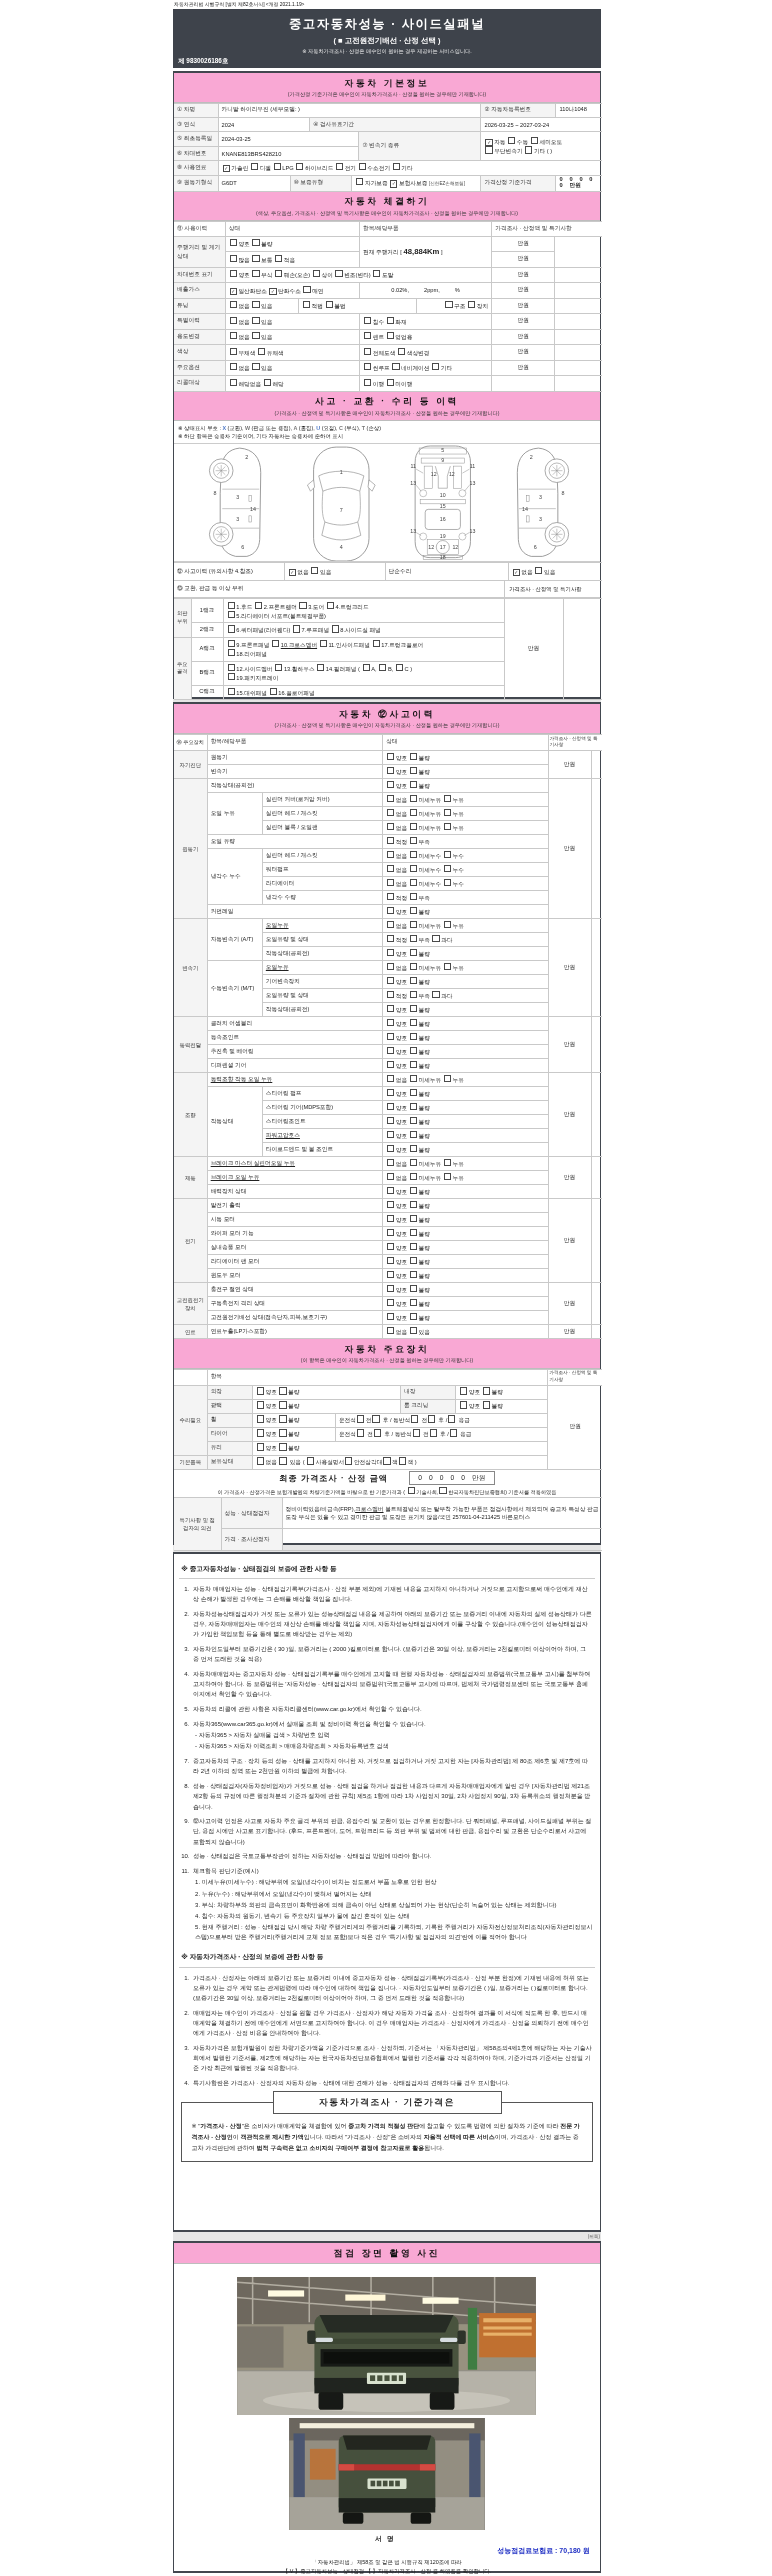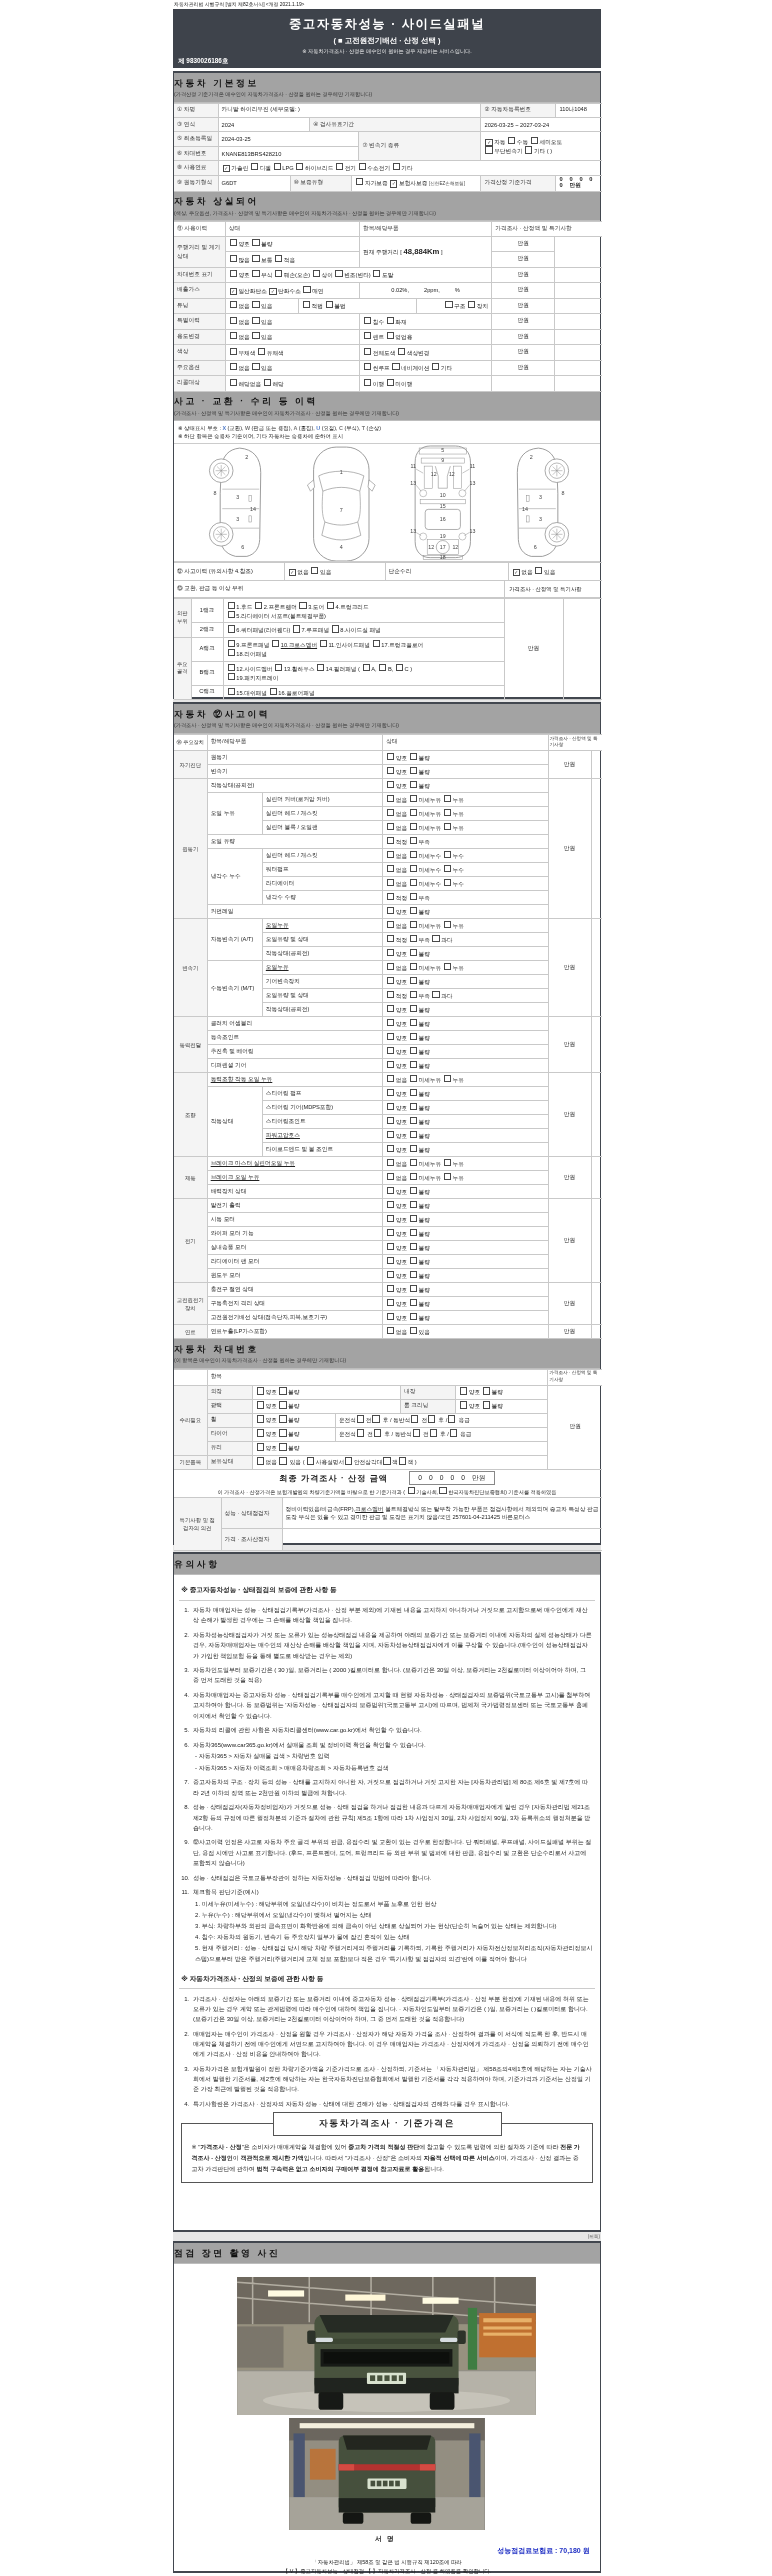--- a/index.html
+++ b/index.html
@@ -10,21 +10,21 @@
   .m-title{text-align:center;font-size:12.4px;font-weight:bold;letter-spacing:1.5px;padding-top:6.7px;}
   .m-sub{text-align:center;font-size:7.5px;font-weight:bold;margin-top:3.1px;}
   .m-note{text-align:center;font-size:5.2px;margin-top:2.1px;color:#eee;}
   .m-docno{position:absolute;left:5.2px;bottom:2.6px;font-size:6.4px;font-weight:bold;}
   .gapstrip{position:absolute;left:0;width:428px;background:#e6e6e6;}
   .bigbox{position:absolute;left:0;width:428px;background:#fff;border:1px solid #42474f;border-top-width:2.6px;border-bottom-width:2.6px;box-sizing:border-box;}
   #box1{top:71px;height:628px;}
   #box2{top:702px;height:843px;}
   #box3{top:1552px;height:680px;}
   #box4{top:2241px;height:332px;}
-  .band{background:#a3a3a3;border-bottom:0.5px solid #bdbdbd;text-align:left;padding:4.6px 0 3.6px;}
+  .band{background:#f9a8d4;border-bottom:0.5px solid #bdbdbd;text-align:center;padding:4.6px 0 3.6px;}
   .band-title{font-size:8.8px;font-weight:bold;letter-spacing:2.6px;color:#111;}
   .band-sub{font-size:5.2px;color:#333;margin-top:1.5px;letter-spacing:0px;}
   table{border-collapse:collapse;width:428px;table-layout:fixed;}
   td{border:0.5px solid #c9c9c9;font-size:5.7px;padding:0.5px 3.1px;vertical-align:middle;overflow:hidden;color:#222;}
   td.lbl{background:#f4f4f4;color:#333;}
   td.hd{font-size:5.7px;color:#333;background:#fff;}
   td.ctr{text-align:center;}
   td.wrap{white-space:normal;line-height:1.5;}
   tr td:first-child{border-left:none;} tr td:last-child{border-right:none;}
   .cb{display:inline-block;width:5.2px;height:5.2px;border:0.8px solid #4a4a4a;background:#fff;margin:0 1.5px 0 1px;vertical-align:-0.5px;font-size:4.6px;line-height:5.2px;text-align:center;color:#111;font-weight:bold;}
@@ -127,21 +127,21 @@
                 <td colspan="2" class="lbl">⑩ 보증유형</td>
                 <td colspan="2"><span class="cb"></span>자가보증  <span class="cb">✓</span>보험사보증 <span class="sm">[신한EZ손해보험]</span></td>
                 <td class="lbl">가격산정 기준가격</td>
                 <td class="spread2">0 0 0 0 0 만원</td>
               </tr>
 </tbody>
           </table>
         </div>
 
       <div class="band">
-        <div class="band-title">자동차 상실되어</div>
+        <div class="band-title">자동차 체결하기</div>
         <div class="band-sub">(색상, 주요옵션, 가격조사 · 산정액 및 특기사항은 매수인이 자동차가격조사 · 산정을 원하는 경우에만 기재합니다)</div>
       </div>
       <div id="overall-table">
           <table>
             <colgroup>
               <col style="width:51px">
               <col style="width:73px">
               <col style="width:61px">
               <col style="width:57px">
               <col style="width:75px">
@@ -607,21 +607,21 @@
                 <td colspan="2">연료누출(LP가스포함)</td>
                 <td><span class="cb"></span>없음  <span class="cb"></span>있음</td>
                 <td class="ctr" rowspan="1">만원</td>
                 <td rowspan="1"></td>
               </tr>
             </tbody>
           </table>
         </div>
 
       <div class="band">
-        <div class="band-title">자동차 차대번호</div>
+        <div class="band-title">자동차 주요장치</div>
         <div class="band-sub">(이 항목은 매수인이 자동차가격조사 · 산정을 원하는 경우에만 기재합니다)</div>
       </div>
       <div id="etc-table">
           <table>
             <colgroup>
               <col style="width:33px">
               <col style="width:45px">
               <col style="width:83px">
               <col style="width:65px">
               <col style="width:55px">
@@ -692,23 +692,20 @@
 <tr style="height:21.6px">
                 <td class="lbl wrap">가격 · 조사산정자</td>
                 <td></td>
               </tr>
 </tbody>
           </table>
         </div>
     </section>
 
     <section class="bigbox" id="box3">
-      <div class="band">
-        <div class="band-title">유의사항</div>
-      </div>
       <div class="n-head">※ 중고자동차성능 · 상태점검의 보증에 관한 사항 등</div>
       <div class="n-list" id="notice-list-1">
           <div class="n-item">
             <span class="n-num">1.</span>
             <span class="n-txt">자동차 매매업자는 성능 · 상태점검기록부(가격조사 · 산정 부분 제외)에 기재된 내용을 고지하지 아니하거나 거짓으로 고지함으로써 매수인에게 재산상 손해가 발생한 경우에는 그 손해를 배상할 책임을 집니다.</span>
           </div>
           <div class="n-item">
             <span class="n-num">2.</span>
             <span class="n-txt">자동차성능상태점검자가 거짓 또는 오류가 있는 성능상태점검 내용을 제공하여 아래의 보증기간 또는 보증거리 이내에 자동차의 실제 성능상태가 다른 경우, 자동차매매업자는 매수인의 재산상 손해를 배상할 책임을 지며, 자동차성능상태점검자에게 이를 구상할 수 있습니다.(매수인이 성능상태점검자가 가입한 책임보험 등을 통해 별도로 배상받는 경우는 제외)</span>
           </div>

